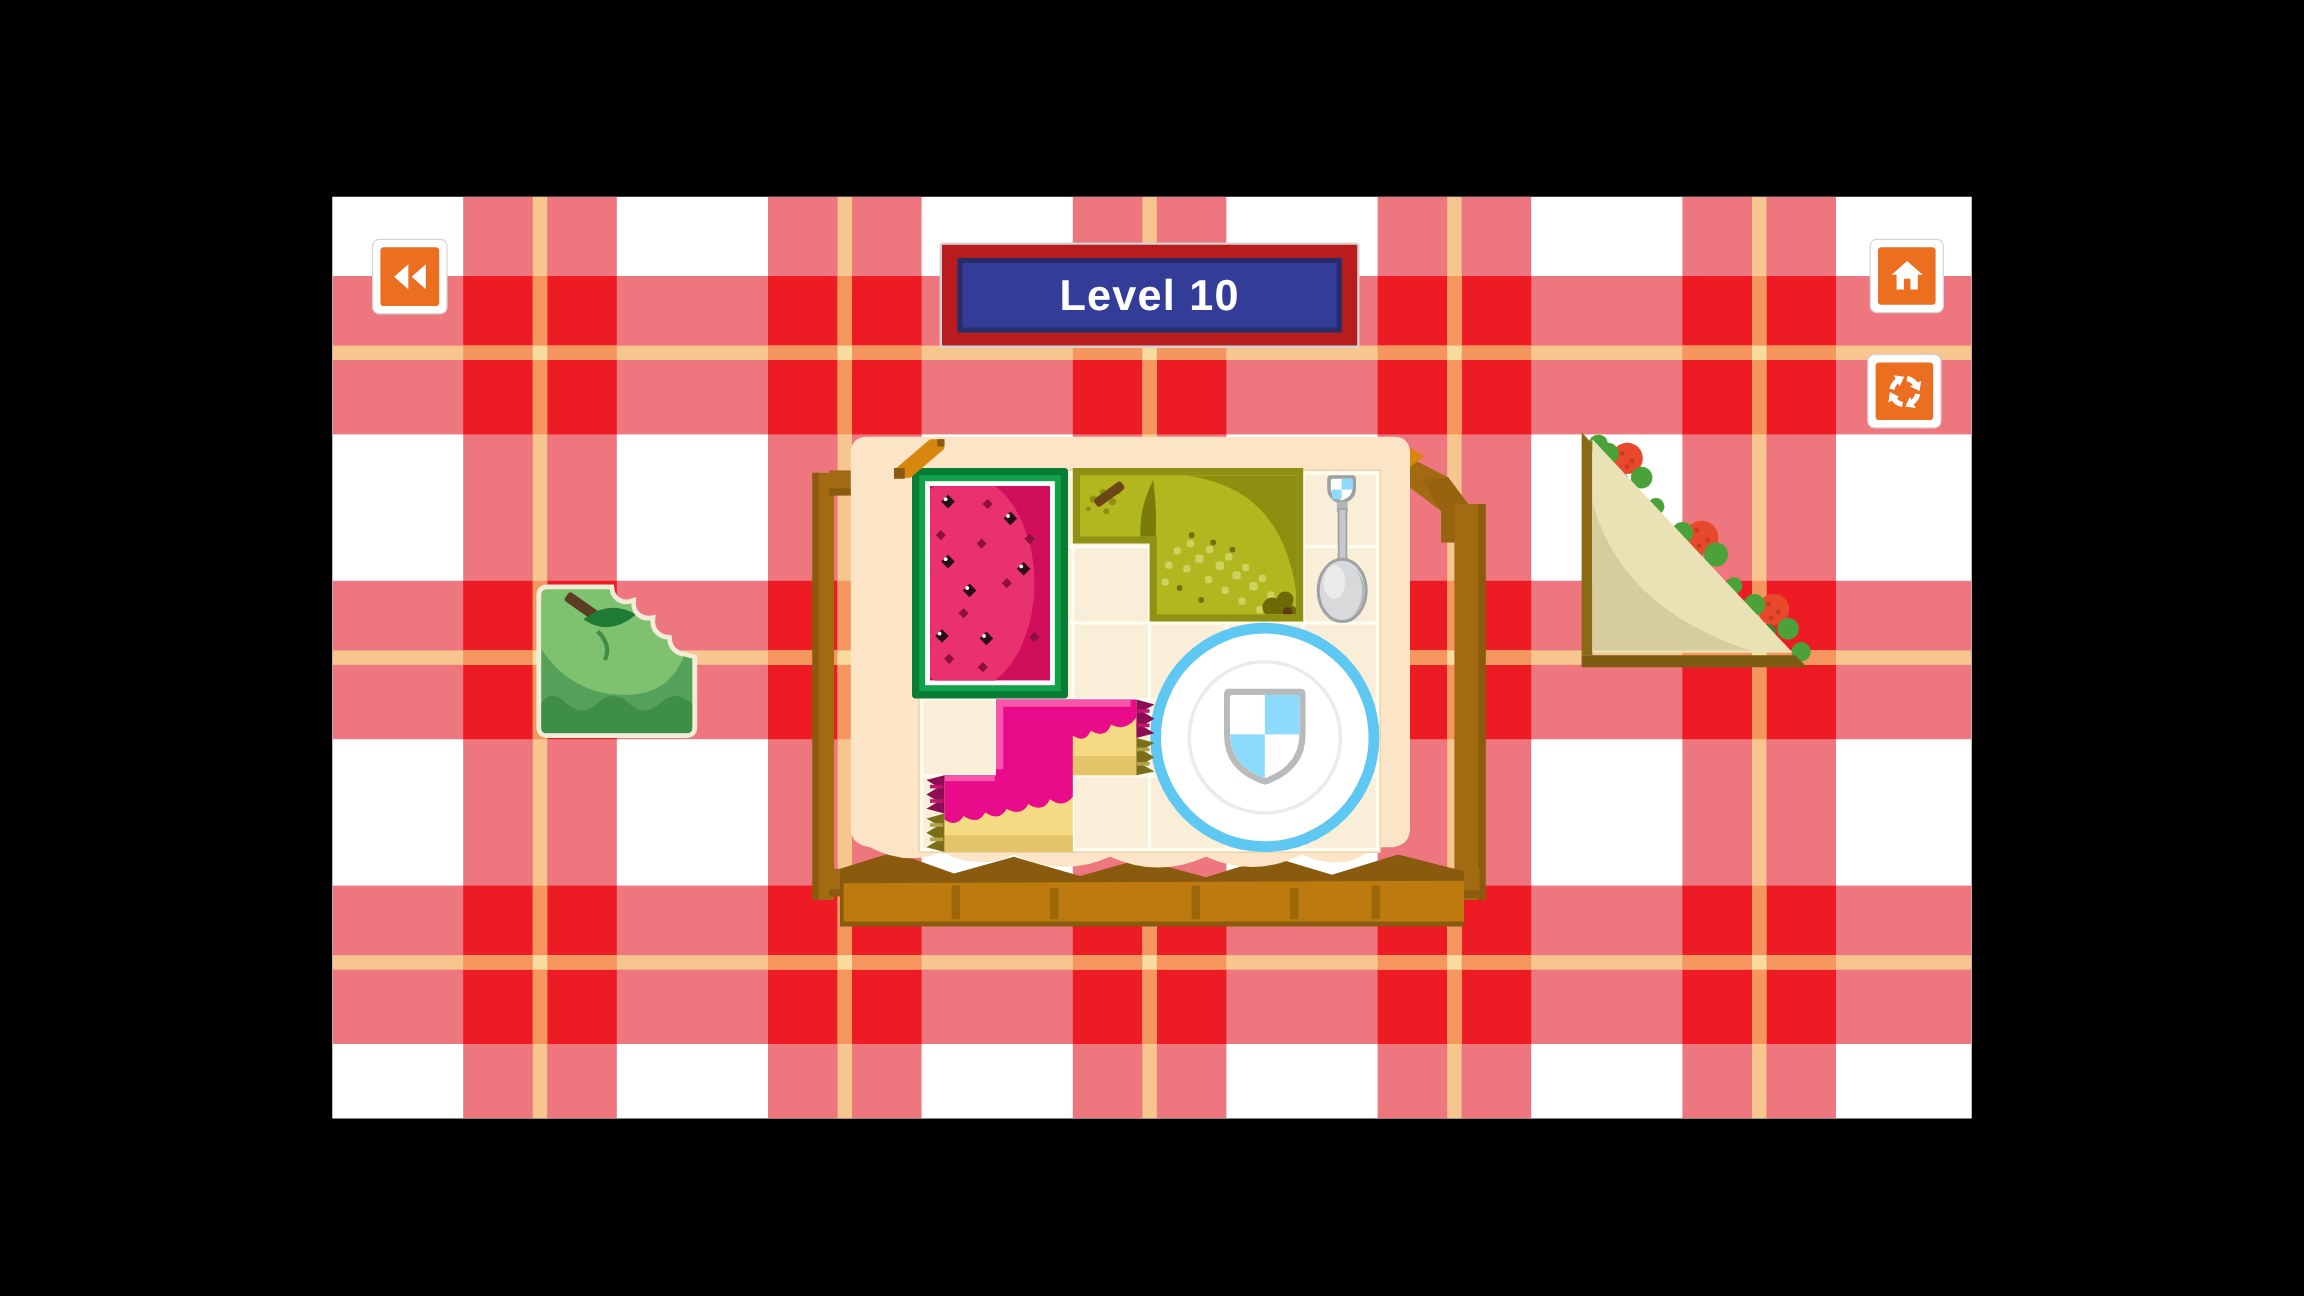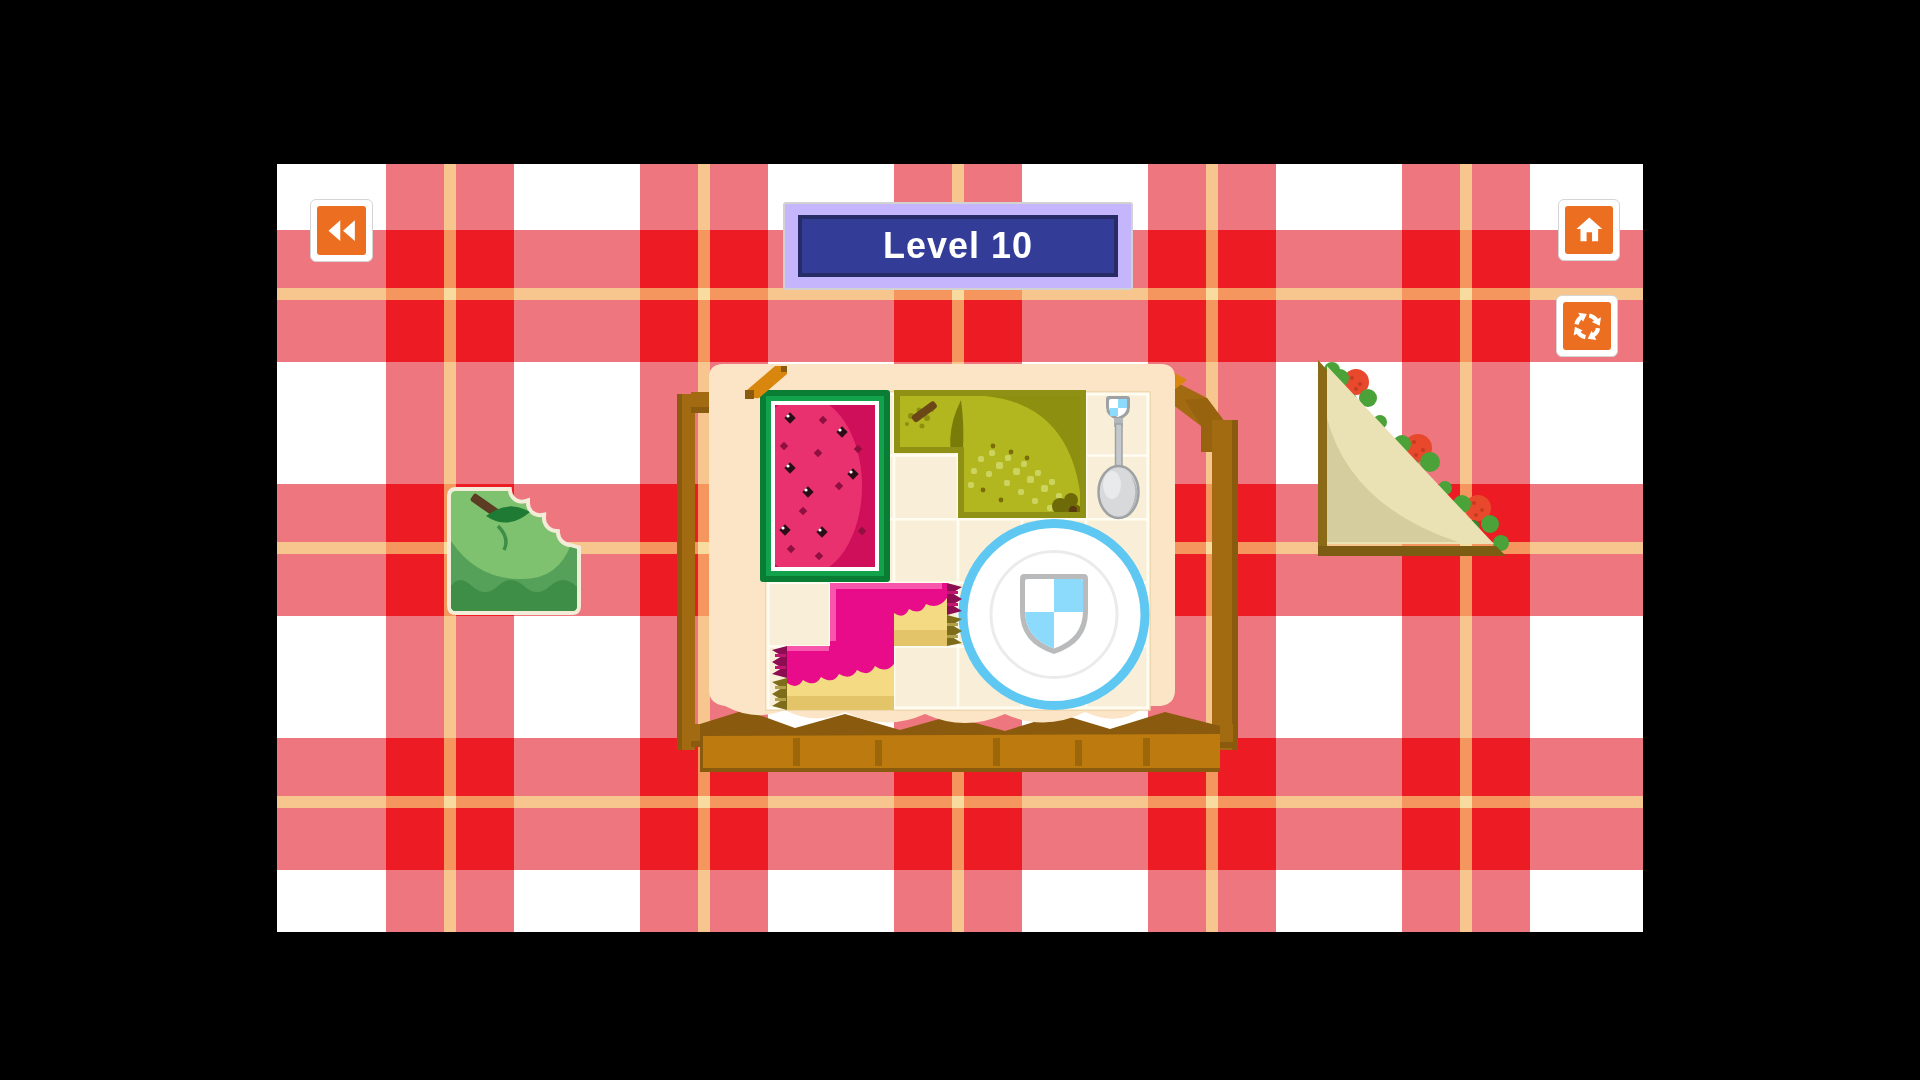--- a/index.html
+++ b/index.html
@@ -8,21 +8,21 @@
   #cloth{position:absolute;left:0;top:0;width:100%;height:100%;}
   #cloth div{position:absolute;}
   .layer{position:absolute;left:0;top:0;}
   
   .sq-btn{position:absolute;background:#ffffff;border:1px solid #d5d5d5;border-radius:6px;
           padding:6px;box-sizing:border-box;cursor:pointer;z-index:30;}
   .sq-btn .inner{width:100%;height:100%;background:#ec6e20;border-radius:3px;
           display:flex;align-items:center;justify-content:center;}
   .sq-btn svg{width:68%;height:68%;}
   
-  #banner{position:absolute;left:506px;top:38px;width:350px;height:88px;background:#c4b5fd;
+  #banner{position:absolute;left:506px;top:38px;width:350px;height:88px;background:#b91c1c;
           border:2px solid #d2d2d2;border-radius:3px;box-sizing:border-box;padding:11px 13px;z-index:30;}
   #banner .plate{width:100%;height:100%;background:#333d98;border:4px solid #272b66;box-sizing:border-box;
           display:flex;align-items:center;justify-content:center;}
   #banner .plate span{color:#fff;font-weight:bold;font-size:36px;letter-spacing:1px;}
   svg{display:block;}
 </style>
 </head>
 <body>
 
 <div id="game">

